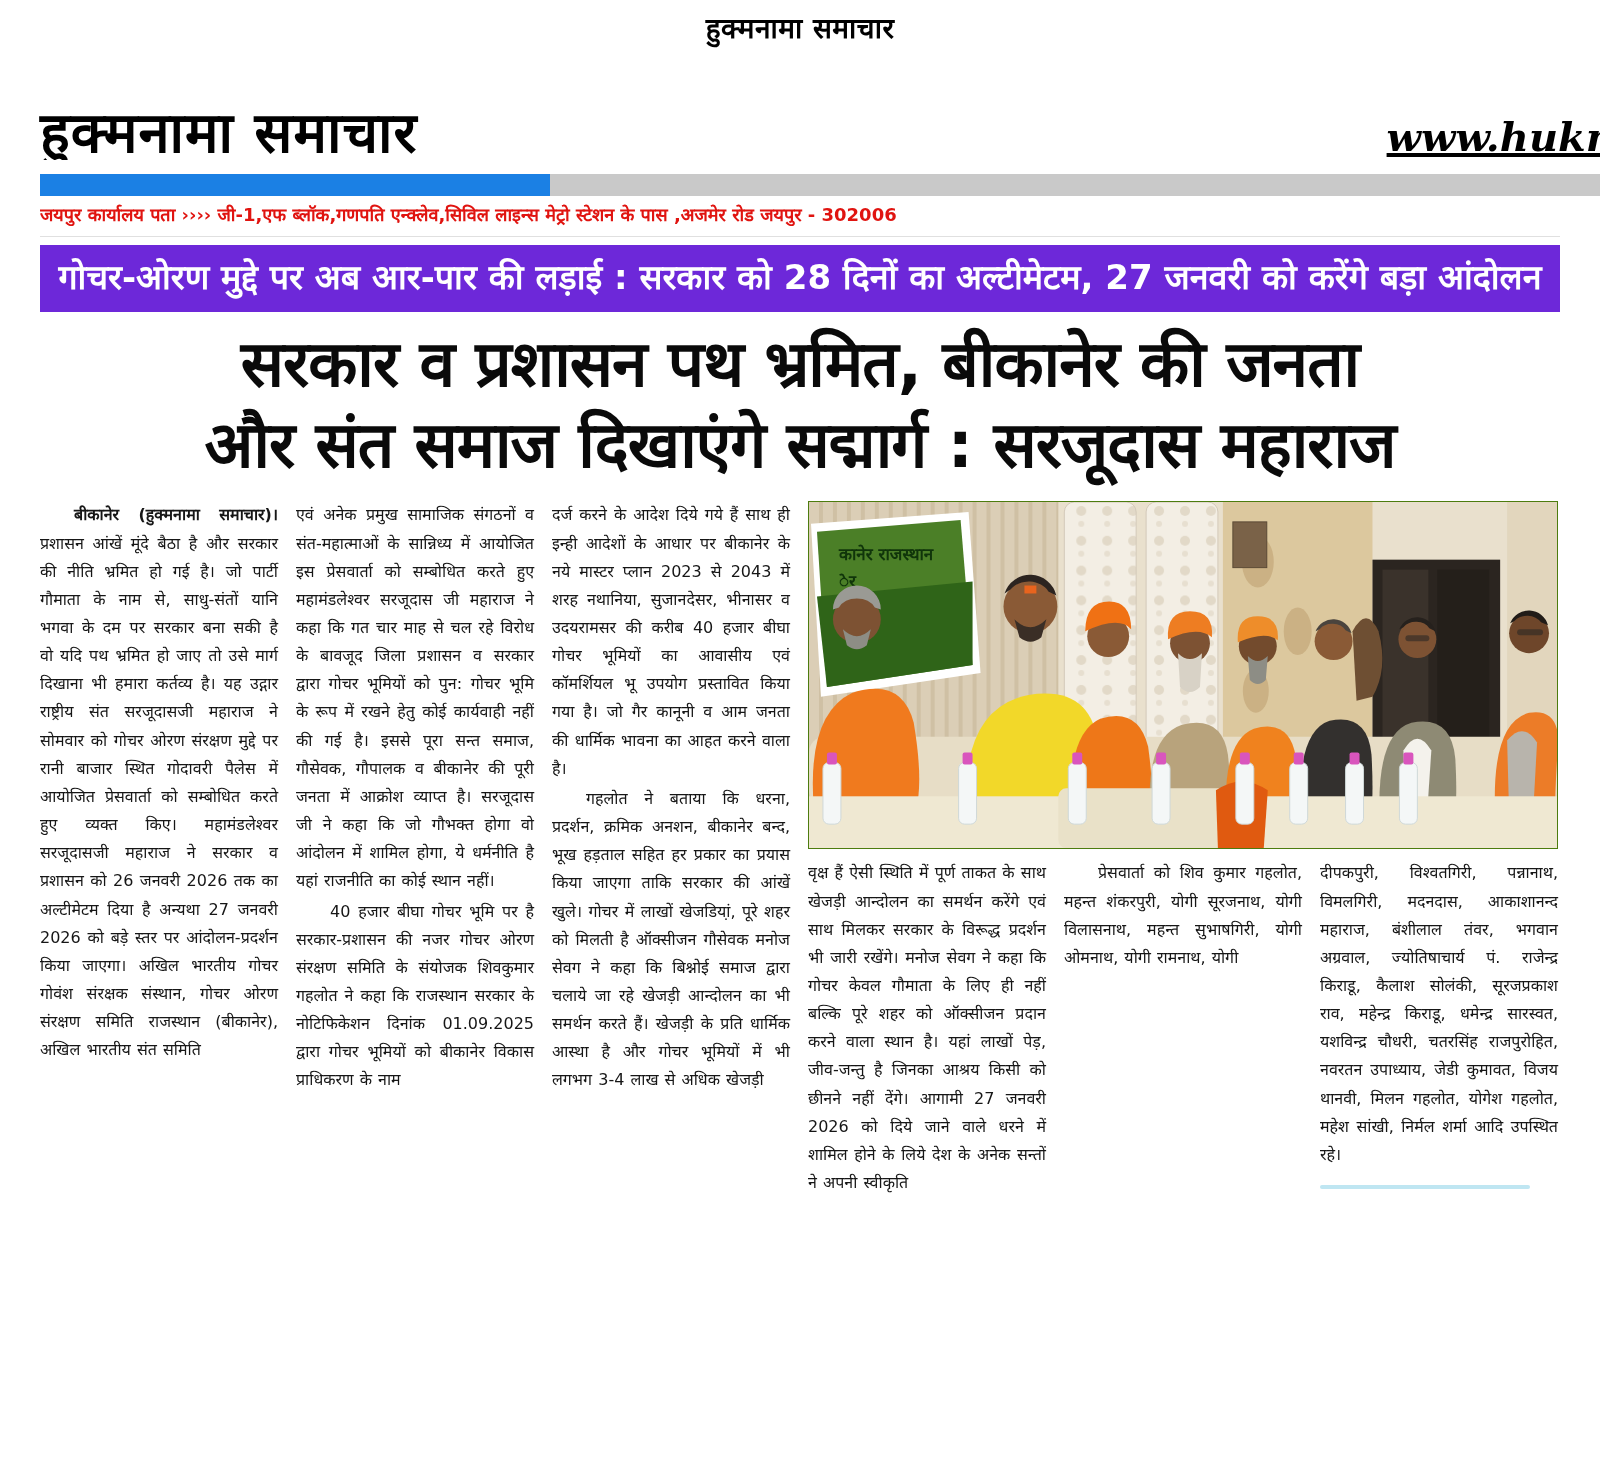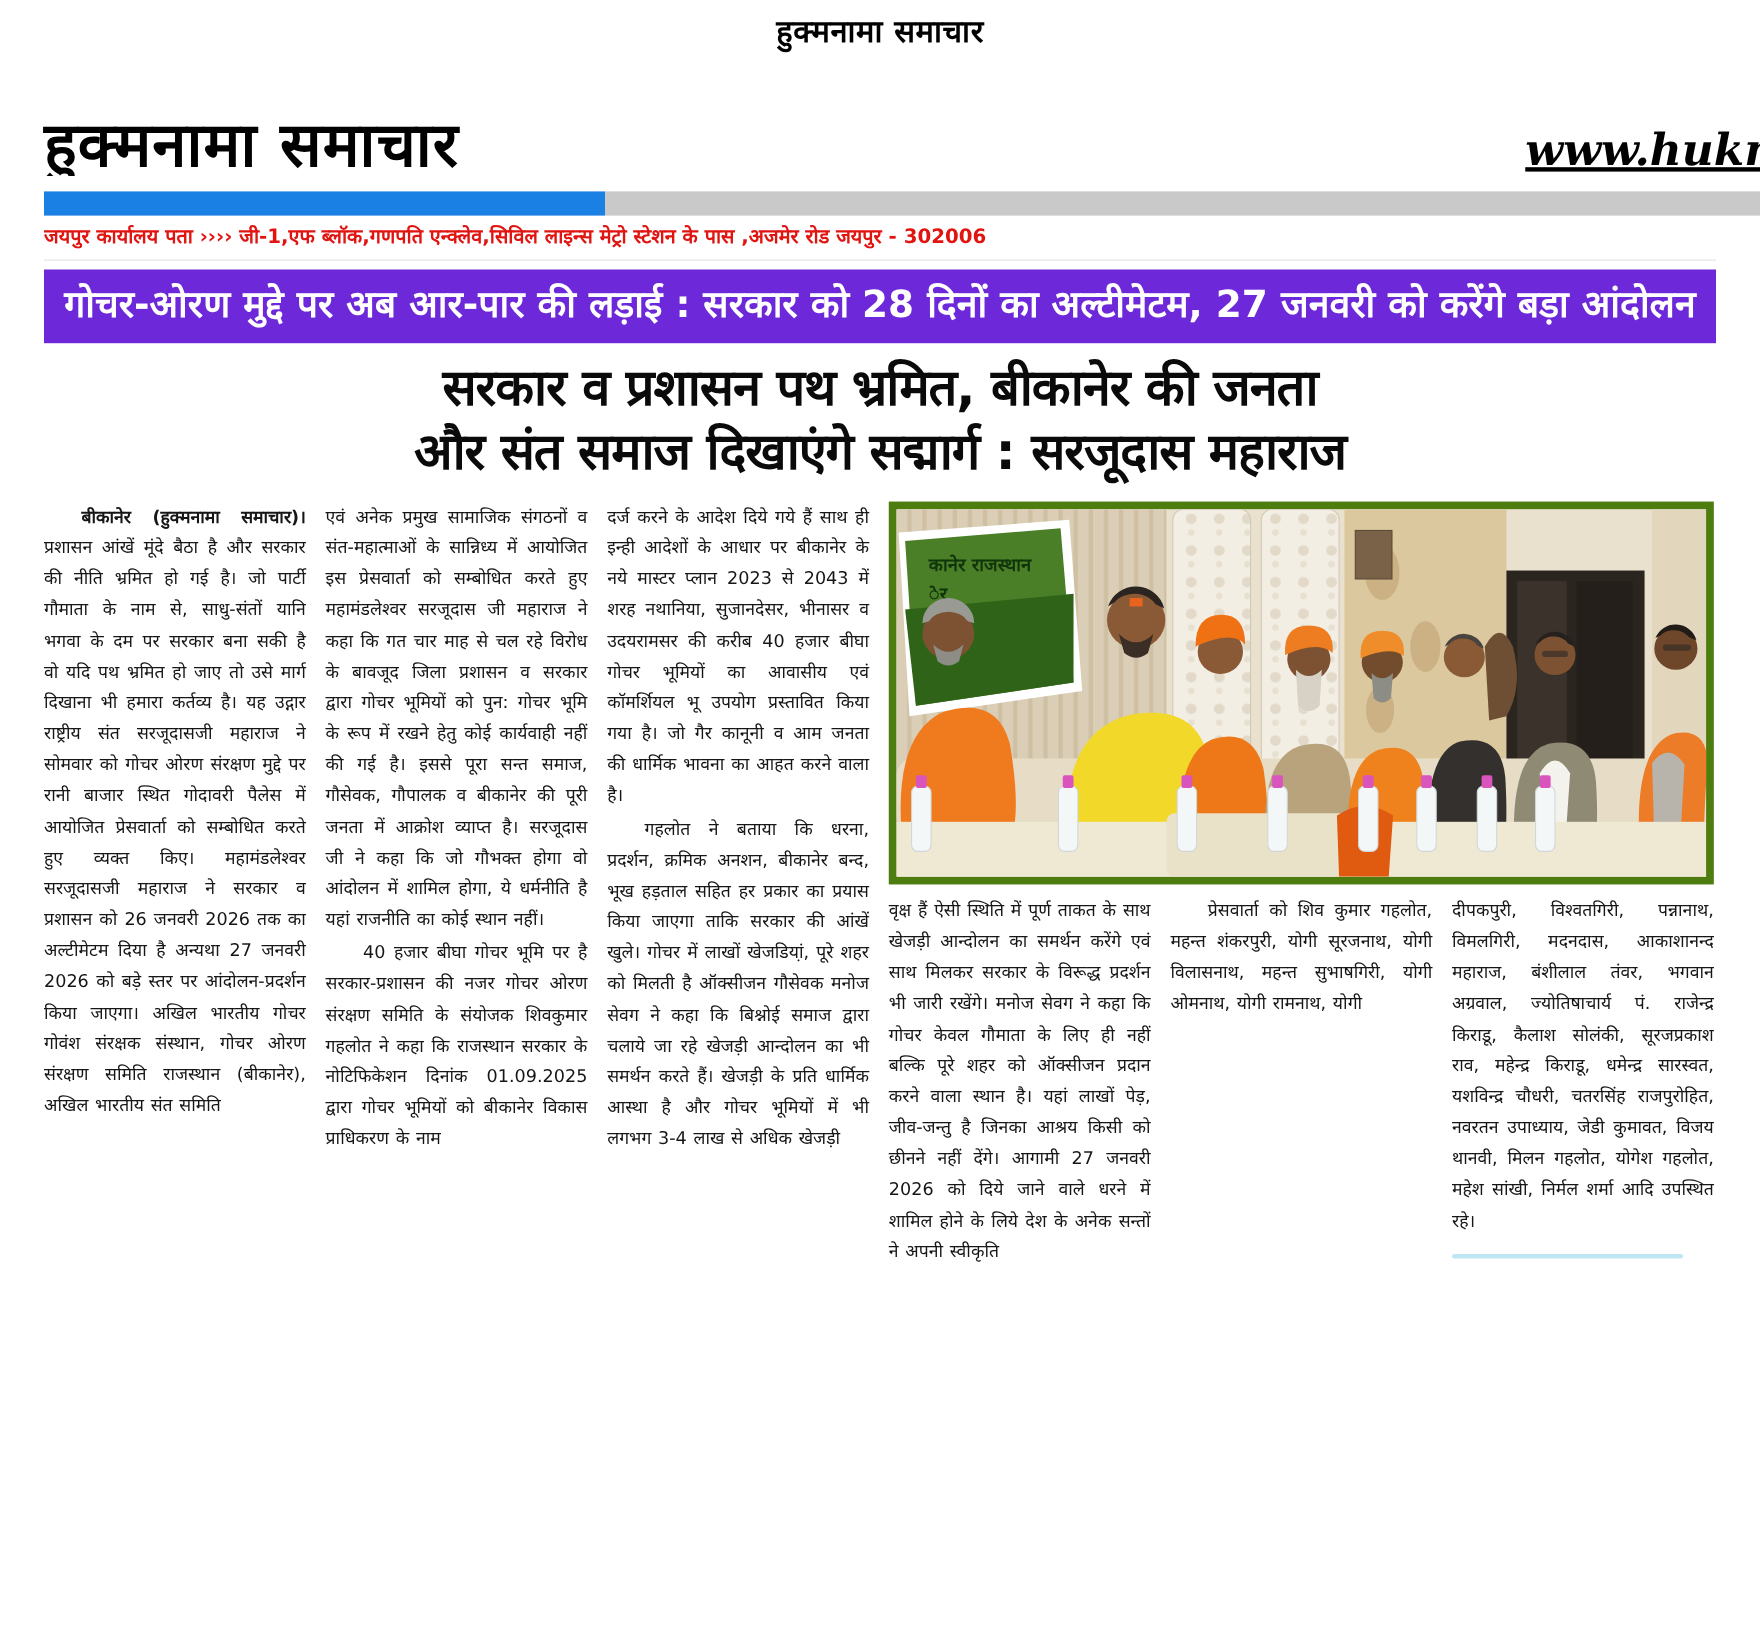--- a/index.html
+++ b/index.html
@@ -52,30 +52,30 @@
     margin:8px 40px 0 40px; background:#6d28d9; color:#ffffff;
     font-weight:bold; font-size:34px; text-align:center;
     padding:13px 10px 15px 10px; line-height:1.15;
     font-family:"DejaVu Sans", sans-serif;
   }
 
   
   .headline {
     margin:12px 48px 0 48px; text-align:center; color:#0a0a0a;
     font-family:"DejaVu Sans", sans-serif; font-weight:900;
-    font-size:46px; line-height:1.26; letter-spacing:-1px;
+    font-size:64px; line-height:1.26; letter-spacing:-1px;
   }
 
   
   .article {
     margin:16px 40px 0 40px; display:flex; gap:18px; height:876px;
   }
   .col { width:238px; flex:0 0 238px; }
   .right-block { width:750px; flex:0 0 750px; display:flex; flex-direction:column; }
-  .photo-frame { width:750px; height:348px; border:7px solid #4d7c0f; background:#ece4d4; }
+  .photo-frame { width:750px; height:348px; border:1px solid #4d7c0f; background:#ece4d4; }
   .photo-frame svg { display:block; width:100%; height:100%; }
   .right-cols { display:flex; gap:18px; margin-top:10px; flex:1; }
 
   .para {
     font-size:16px; line-height:1.76; text-align:justify; color:#161616;
     font-family:"DejaVu Sans", sans-serif;
     word-spacing:1px;
   }
   .para + .para { margin-top:2px; }
   .indent { text-indent:34px; }

